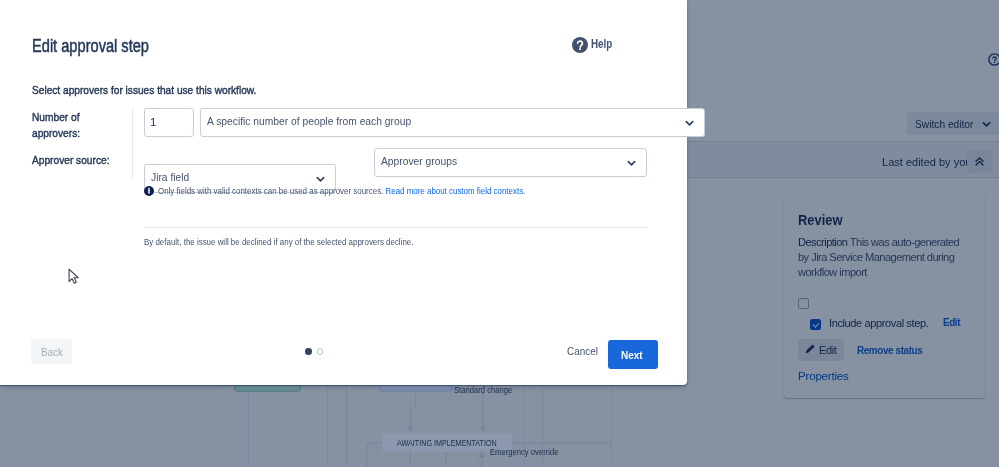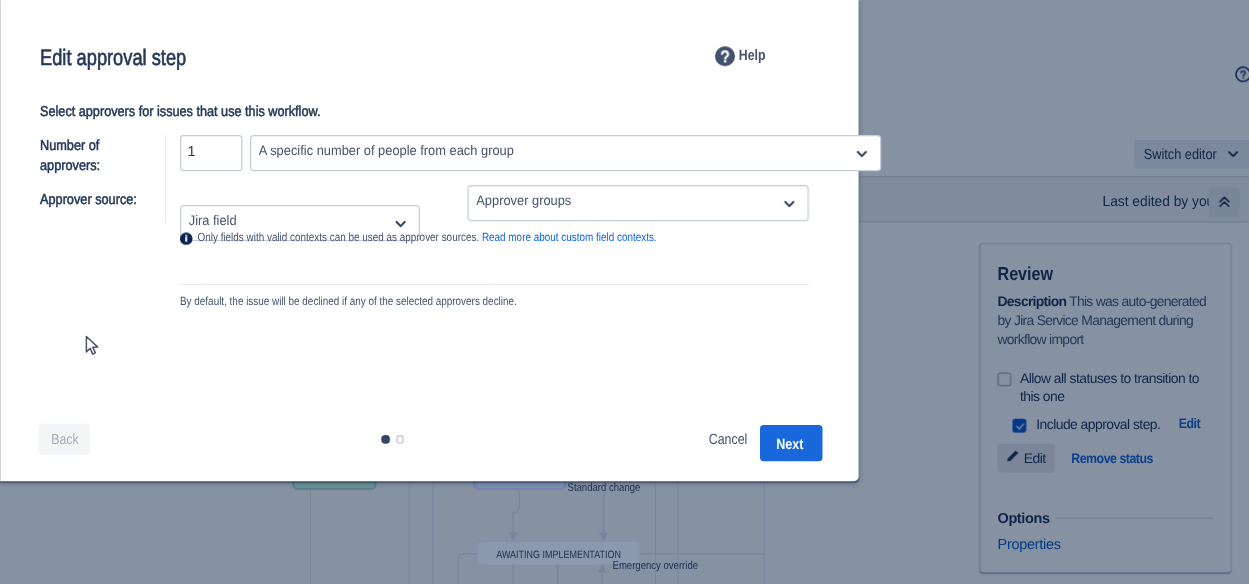--- a/index.html
+++ b/index.html
@@ -36,21 +36,21 @@
   .dl-emergency{left:490px;top:268px;font-size:9px;transform:scaleX(.85);transform-origin:left top;}
 
   
   .review-panel{position:absolute;left:784px;top:195px;width:201px;
       background:#fff;border-radius:3px;
       box-shadow:0 1px 1px rgba(9,30,66,.25),0 0 1px rgba(9,30,66,.31);
       padding:15px 14px 16px 14px;box-sizing:border-box;}
   .rp-title{font-size:15px;font-weight:600;color:#172b4d;margin:2px 0 7px 0;line-height:16px;
       transform:scaleX(.86);transform-origin:left top;}
   .rp-desc{font-size:11.1px;color:#42526e;line-height:14.9px;margin:0 0 16px 0;letter-spacing:-.55px;}
-  .rp-desc b{color:#172b4d;font-weight:700;text-align:right;}
+  .rp-desc b{color:#172b4d;font-weight:400;text-align:right;}
   .rp-cb-row{display:flex;align-items:flex-start;gap:7px;margin-bottom:7px;}
   .cb{width:11px;height:11px;border:1.4px solid #a4aab5;border-radius:2px;background:#fff;
       flex:none;margin-top:2px;box-sizing:border-box;}
   .cb.checked{background:#0052cc;border-color:#0052cc;position:relative;}
   .cb.checked::after{content:"";position:absolute;left:2.7px;top:.9px;width:2.6px;height:5.4px;
       border:solid #fff;border-width:0 1.6px 1.6px 0;transform:rotate(42deg);}
   .rp-cb-label{font-size:11.1px;color:#172b4d;line-height:14.9px;letter-spacing:-.42px;}
   .rp-link{color:#0c5fd1;font-size:11.1px;font-weight:600;cursor:pointer;white-space:nowrap;letter-spacing:-.42px;
       display:inline-block;transform:scaleX(.89);transform-origin:left top;}
   .rp-actions{display:flex;align-items:center;gap:13px;margin-top:8px;}
@@ -152,41 +152,36 @@
           <path d="M2 5.3 5.5 1.9 9 5.3" fill="none" stroke="#172b4d" stroke-width="1.35" stroke-linecap="round" stroke-linejoin="round"></path>
           <path d="M2 9 5.5 5.6 9 9" fill="none" stroke="#172b4d" stroke-width="1.35" stroke-linecap="round" stroke-linejoin="round"></path>
         </svg>
     </div>
 
     <div class="review-panel">
       <div class="rp-title">Review</div>
       <div class="rp-desc"><b>Description</b><span> This was auto-generated by Jira Service Management during workflow import</span></div>
       <div class="rp-cb-row">
         <span class="cb"></span>
-        <span class="rp-cb-label">Allow all statuses to transition to this one</span>
       </div>
       <div class="rp-cb-row" style="align-items:center;position:relative;padding-left:12px;">
         <span style="display:flex;align-items:center;gap:8px;">
           <span class="cb checked"></span>
           <span class="rp-cb-label" style="white-space:nowrap">Include approval step.</span>
         </span>
         <span class="rp-link" style="position:absolute;right:9px;top:0;">Edit</span>
       </div>
       <div class="rp-actions">
         <span class="rp-edit-btn">
           <span><svg width="12" height="12" viewBox="0 0 12 12">
                 <path d="M8.6 1.4 10.6 3.4 4.4 9.6 1.8 10.2 2.4 7.6z" fill="#172b4d"></path>
               </svg></span>
           <span>Edit</span>
         </span>
         <span class="rp-link">Remove status</span>
-      </div>
-      <div class="rp-options">
-        <span class="rp-options-title">Options</span>
-        <span class="rp-options-rule"></span>
       </div>
       <div class="rp-properties">Properties</div>
     </div>
   </div>
 
   <div class="overlay"></div>
 
     <div class="bg-canvas">
       <svg width="999" height="288" viewBox="0 0 999 288">
         <g stroke="#7a87a0" stroke-width="1" fill="none" shape-rendering="crispEdges">

